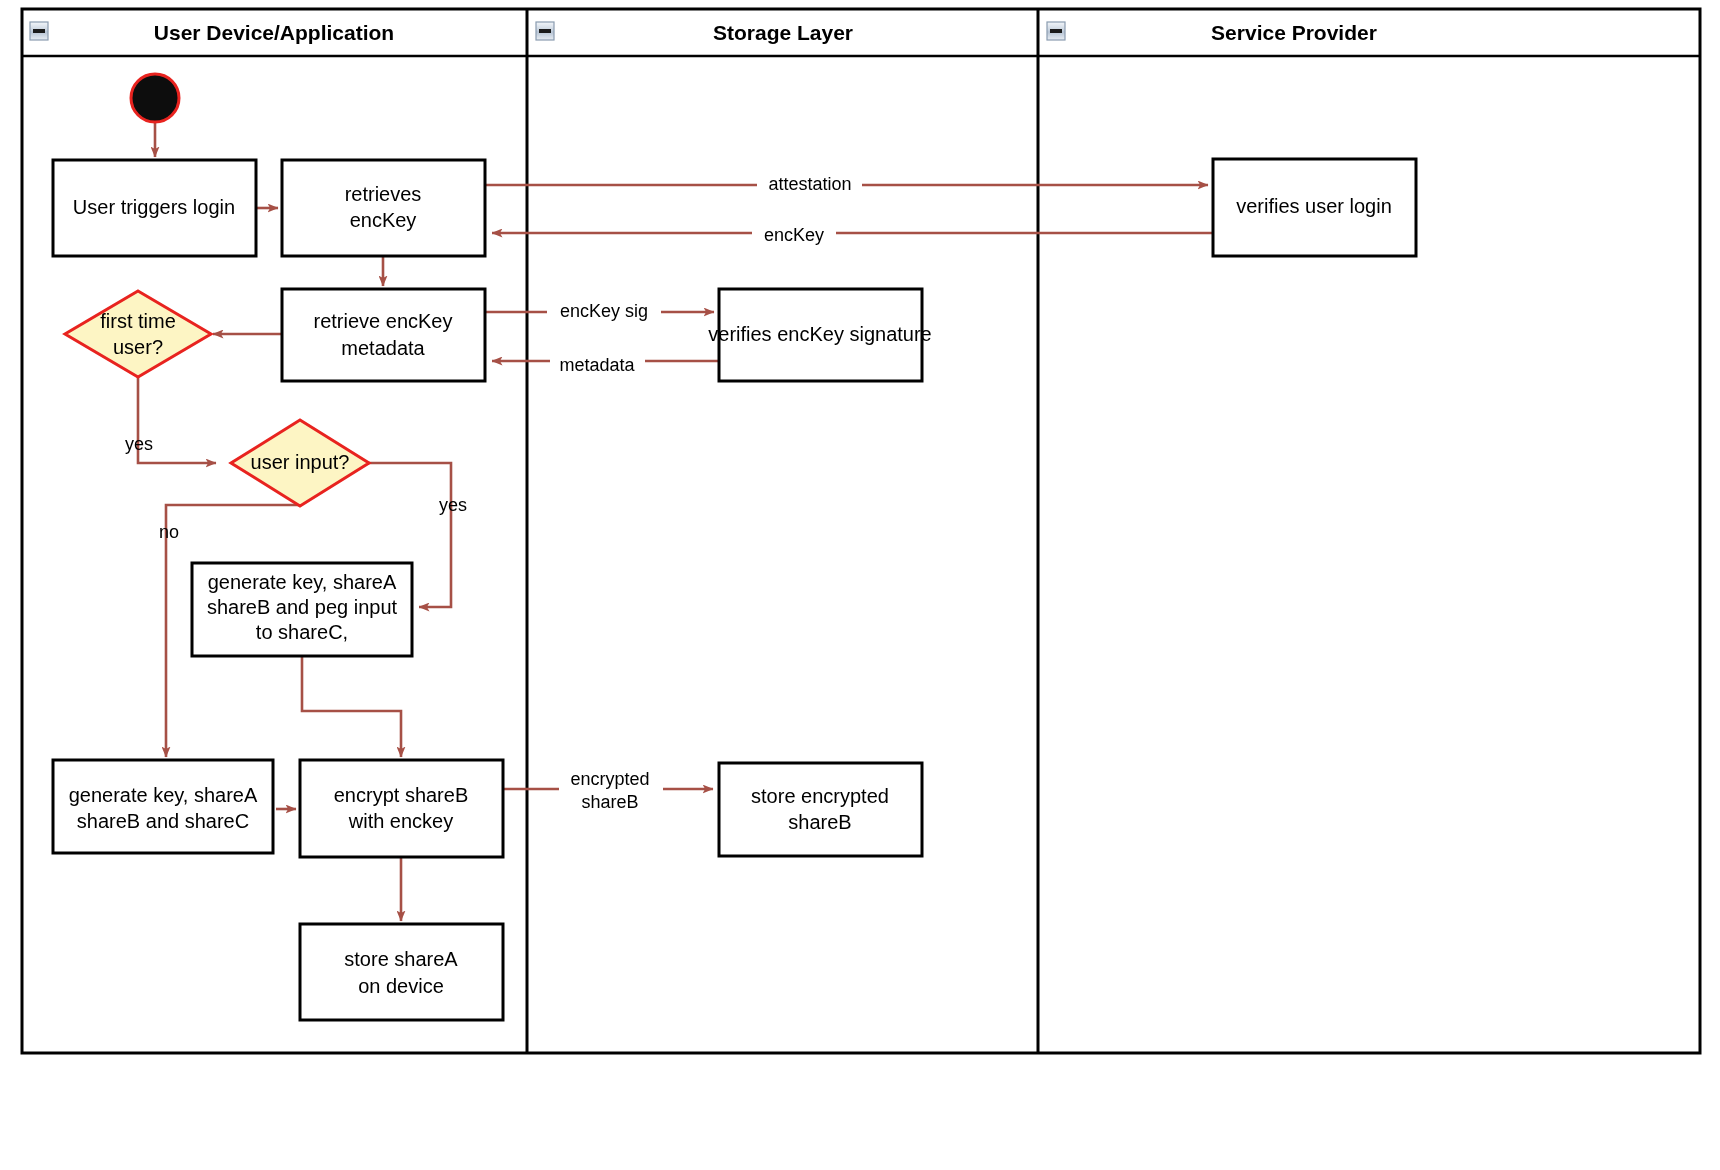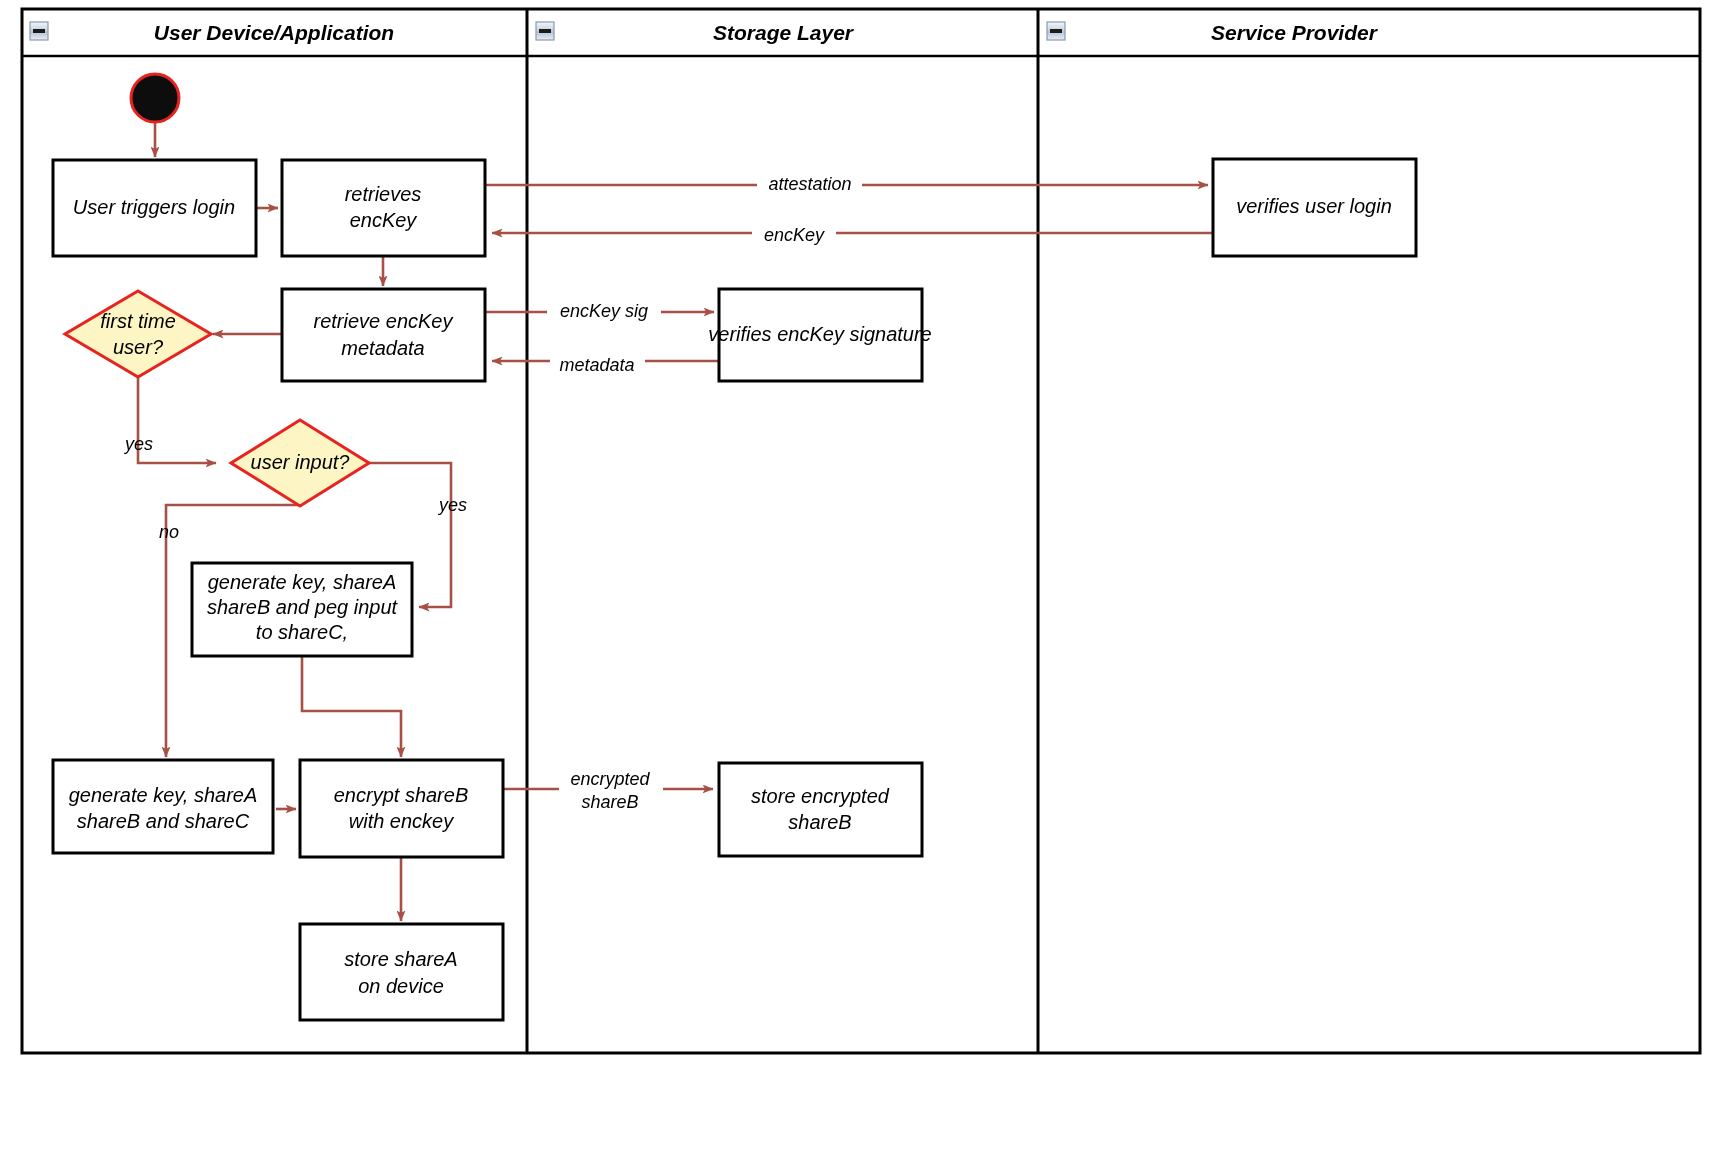--- a/index.html
+++ b/index.html
@@ -11,21 +11,20 @@
     width: 1720px;
     height: 1170px;
     font-family: "Liberation Sans", sans-serif;
     overflow: hidden;
   }
   #diagram-root {
     position: relative;
     width: 1720px;
     height: 1170px;
     background: #ffffff;
-    font-style: italic;
   }
   svg.canvas {
     position: absolute;
     left: 0;
     top: 0;
     width: 1720px;
     height: 1170px;
   }
   .lane-title {
     font-family: "Liberation Sans", sans-serif;

